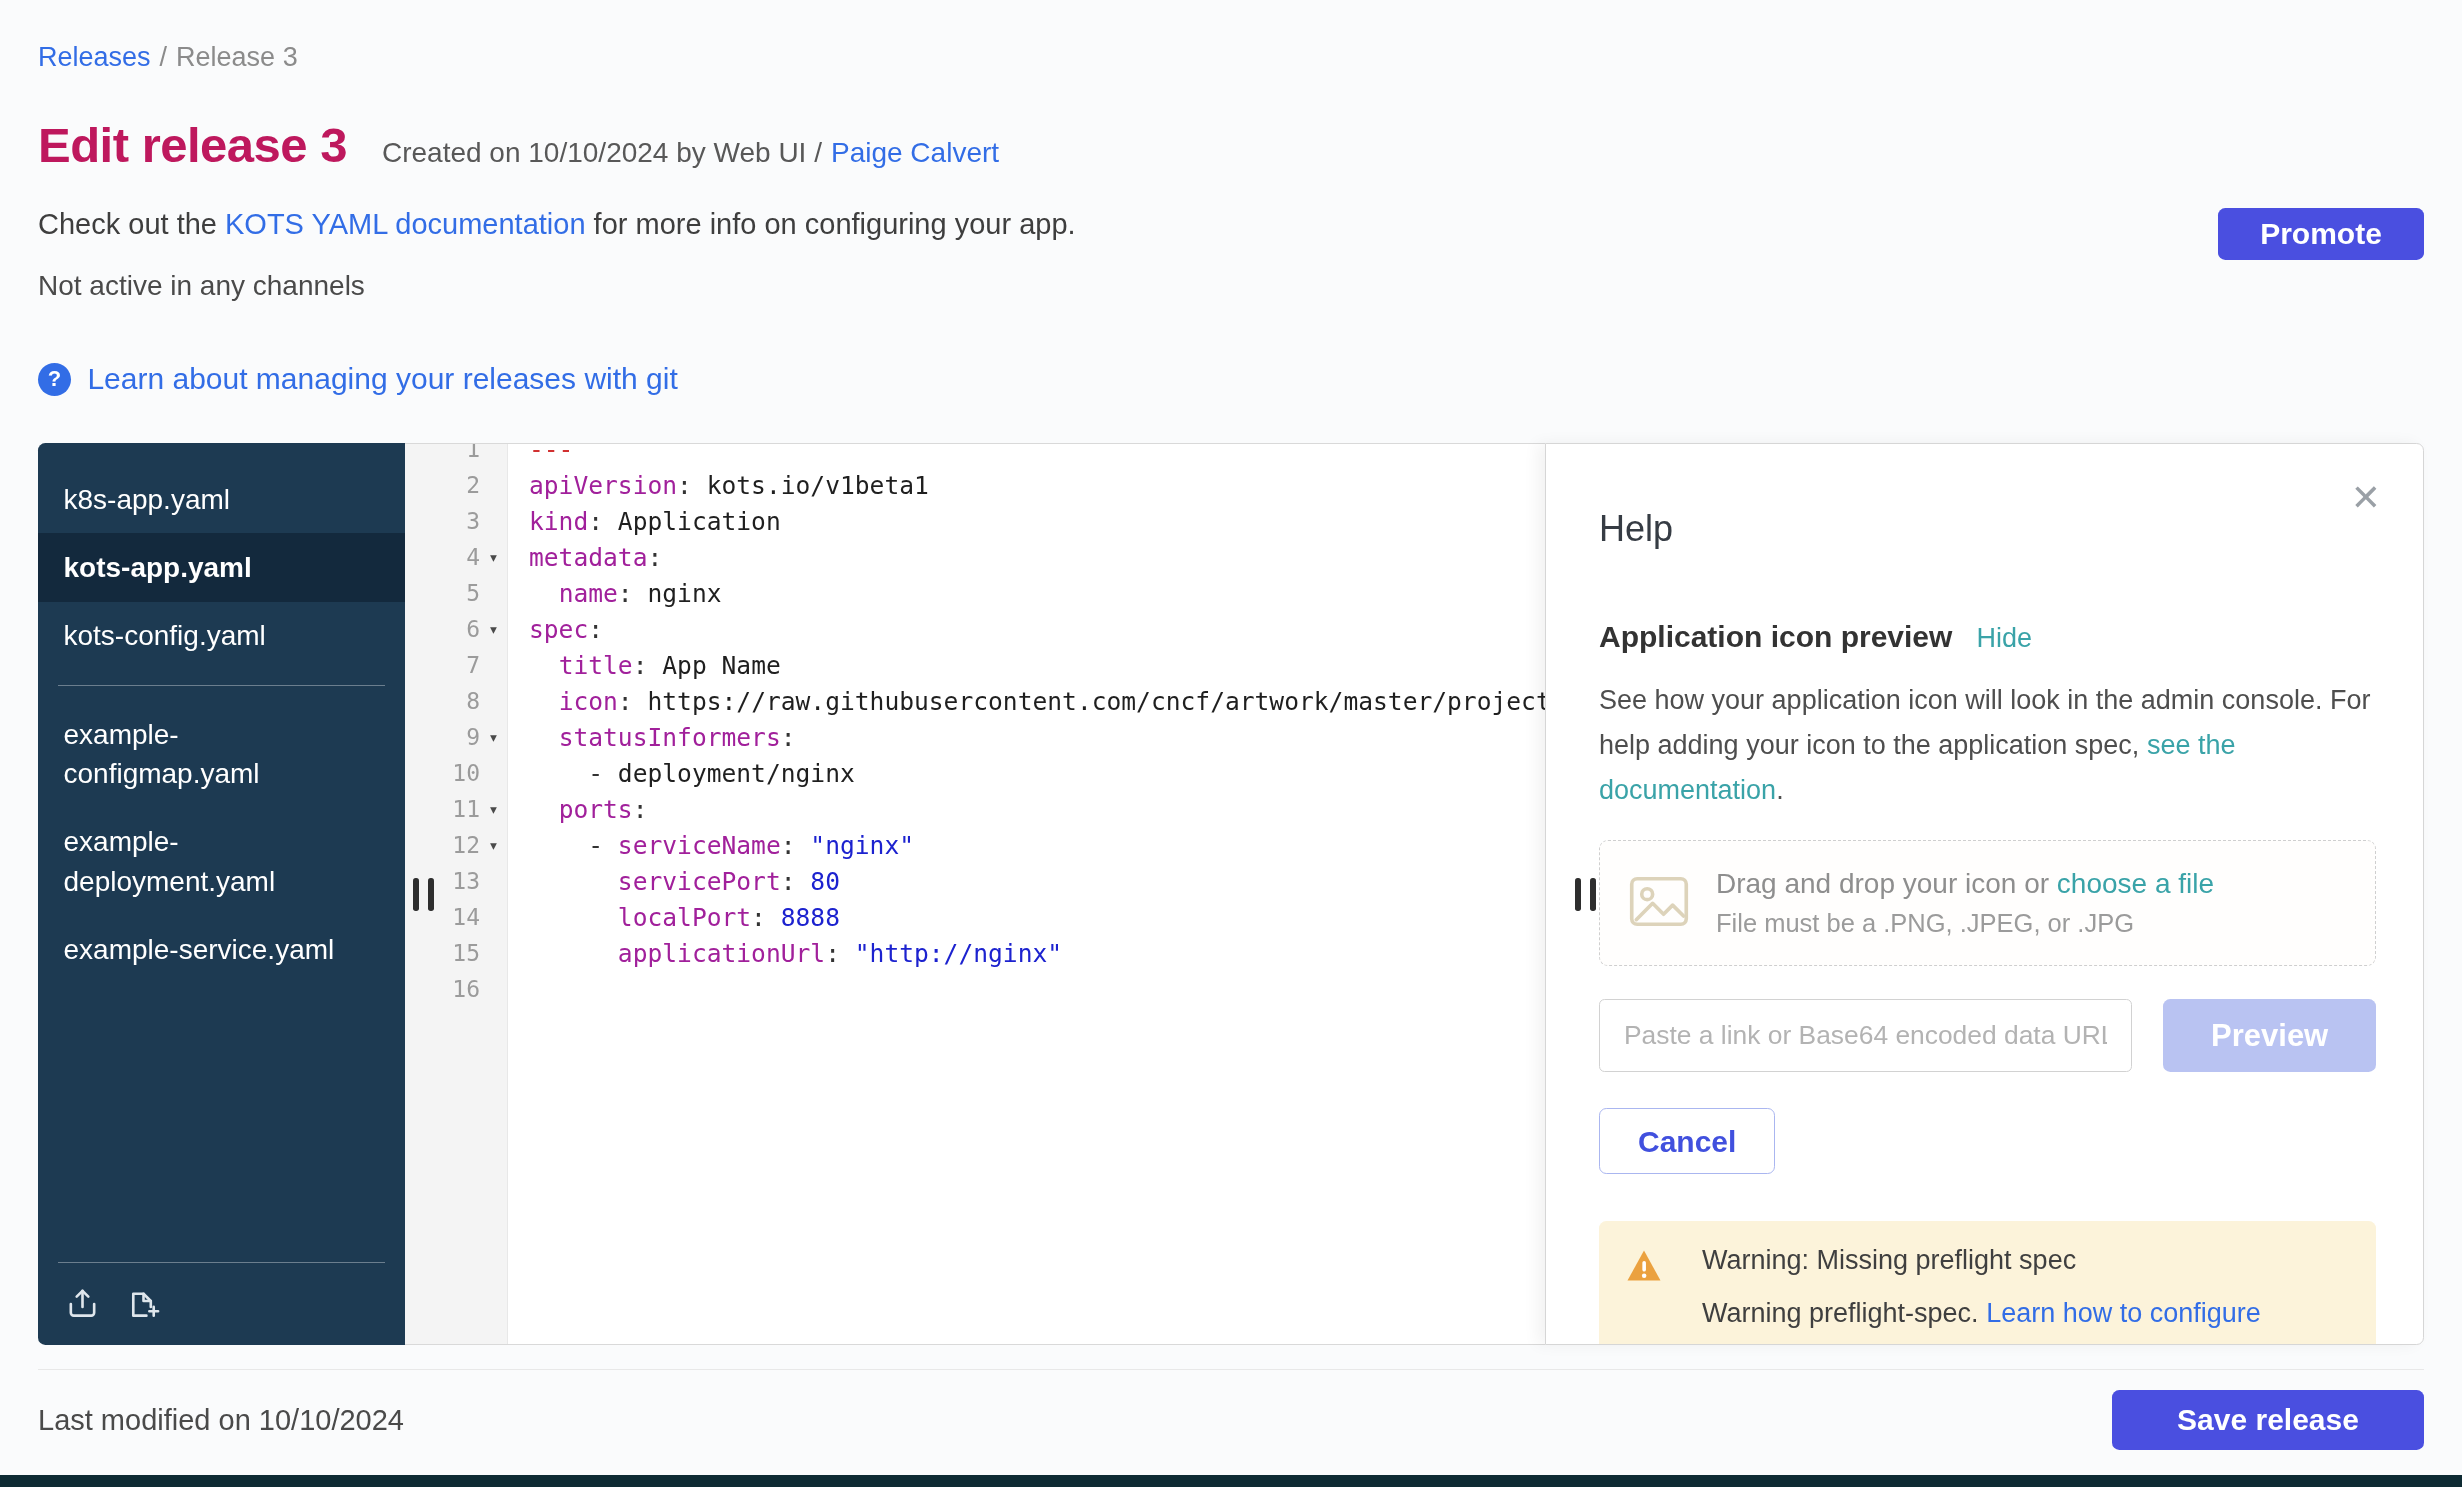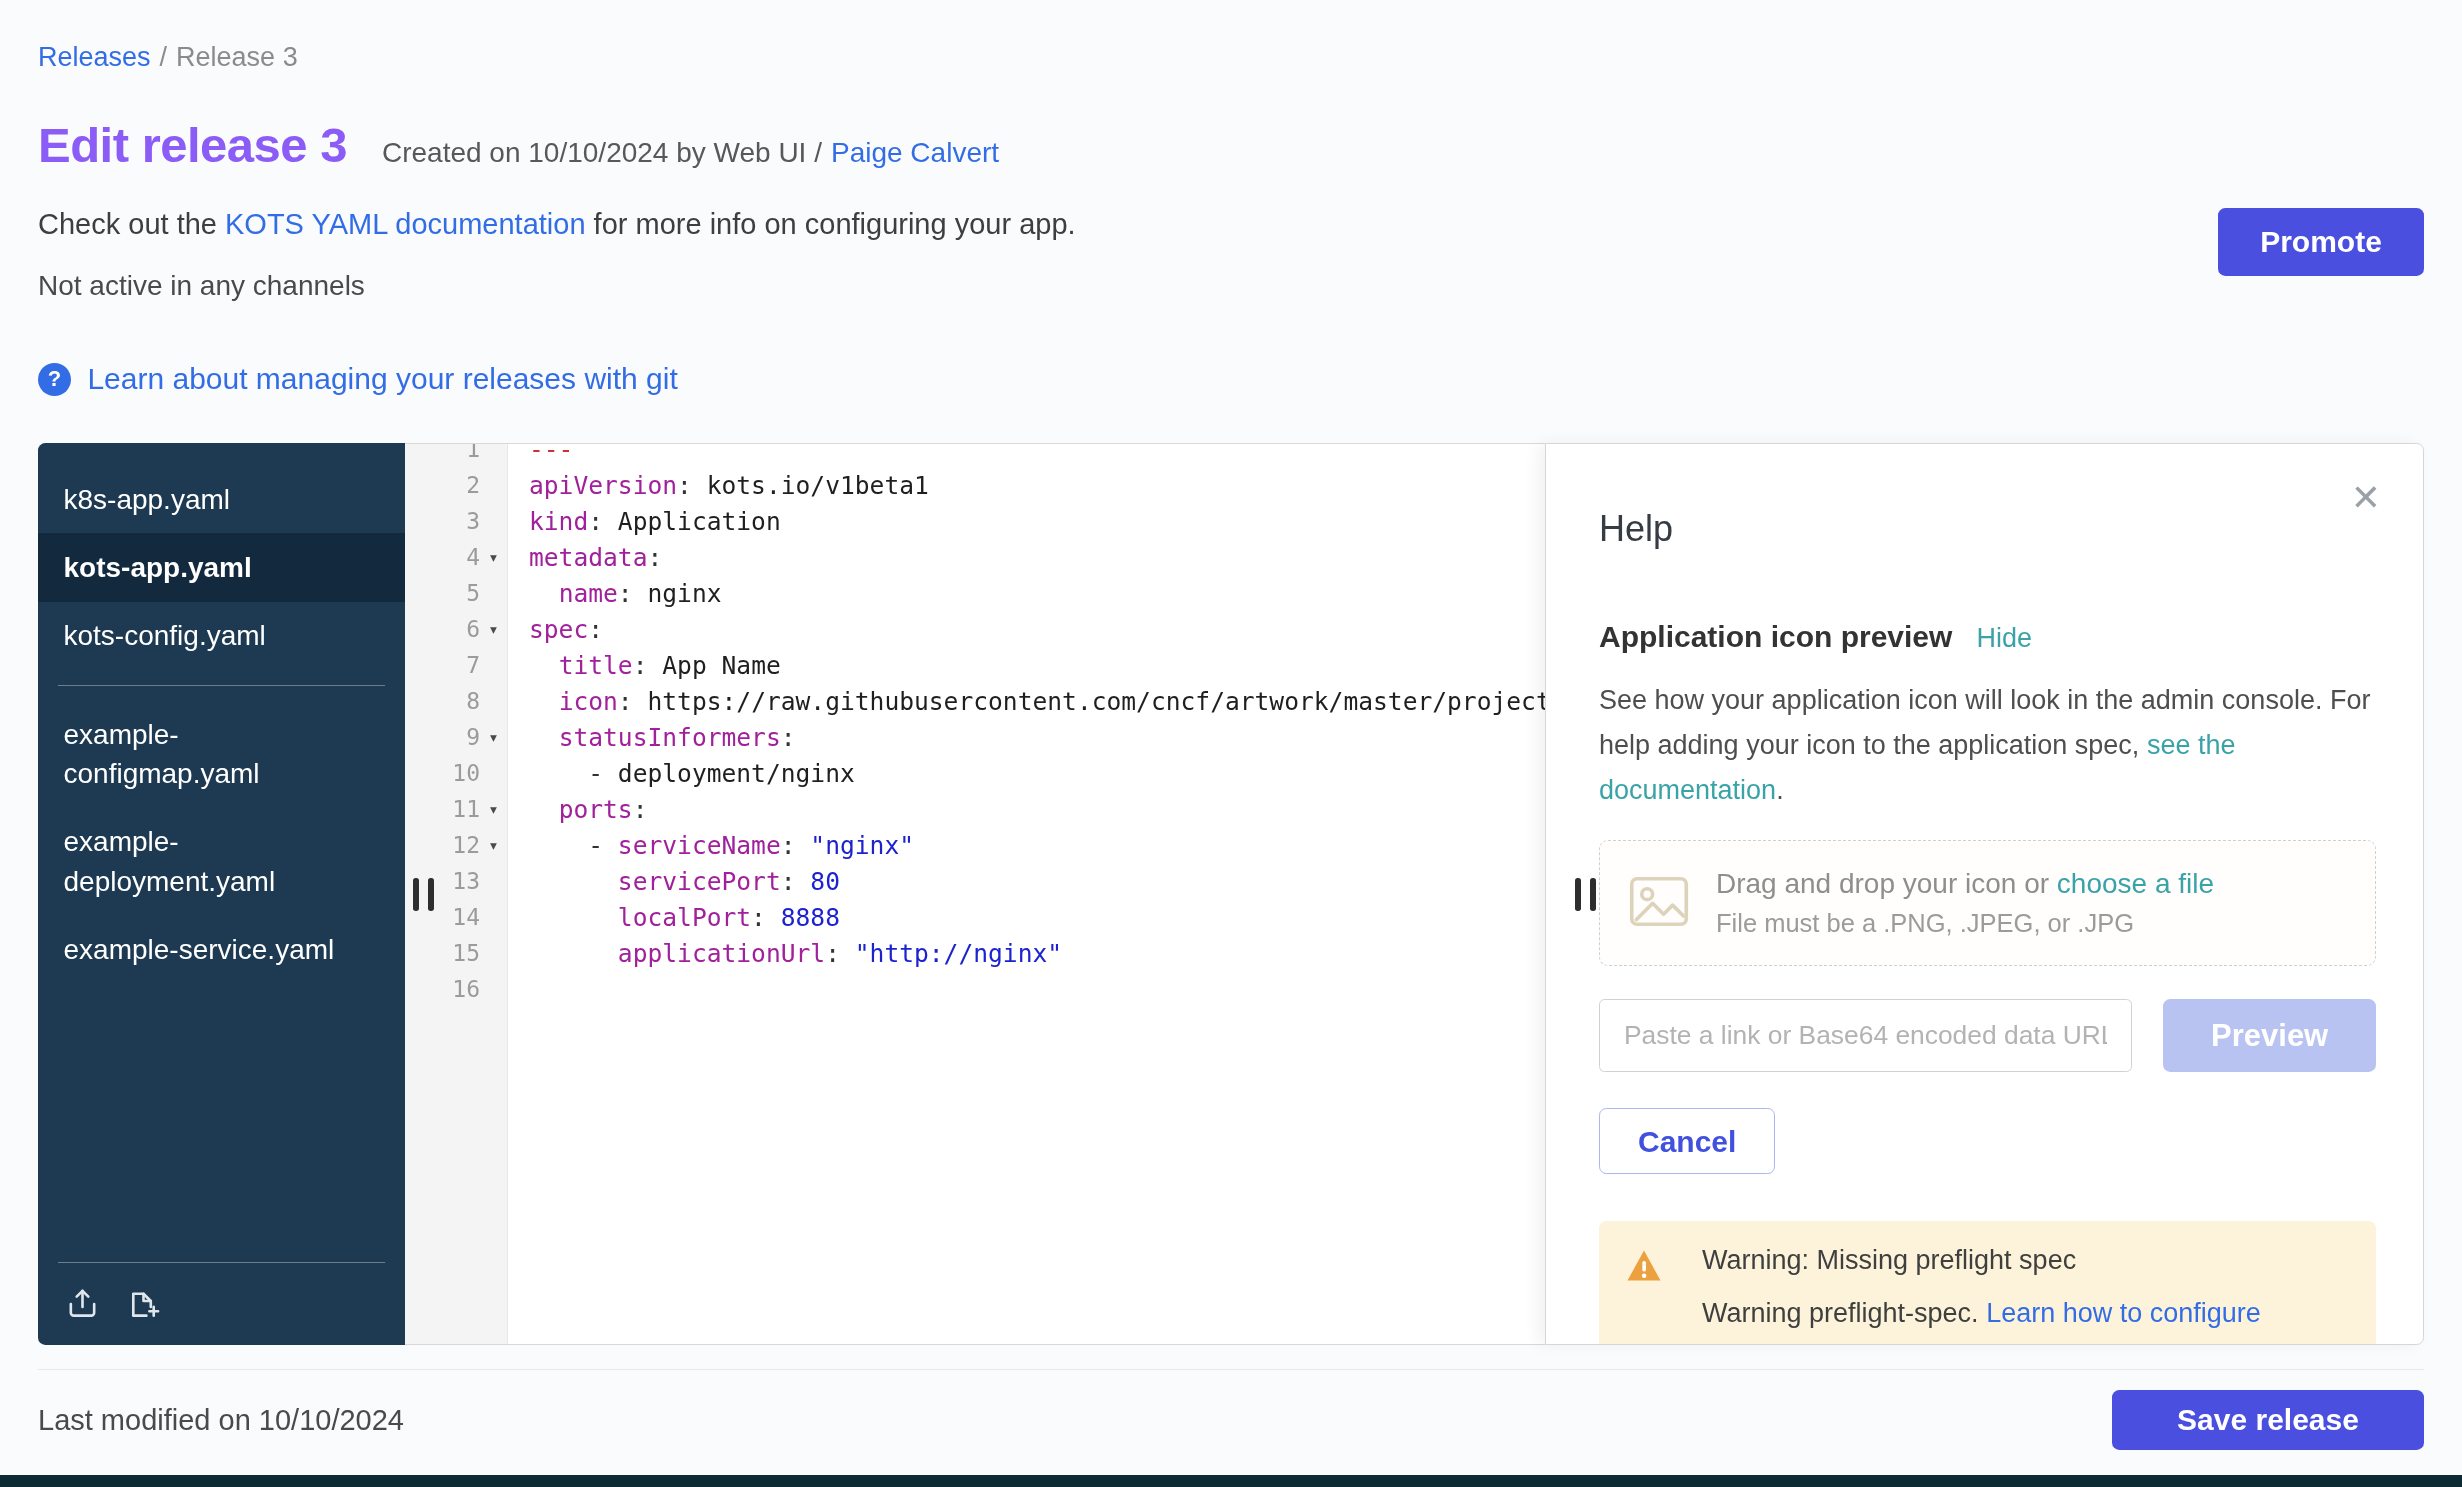--- a/index.html
+++ b/index.html
@@ -14,35 +14,35 @@
 
   .page { padding:31px 38px 0; position:relative; }
 
   
   .breadcrumb { font-size:27px; color:#8b8b8b; margin-top:11px; }
   .breadcrumb .bc-link { color:#326de6; }
   .breadcrumb .bc-sep { margin:0 9px; color:#8b8b8b; }
 
   
   .title-row { display:flex; align-items:baseline; gap:35px; margin-top:44px; }
-  .page-title { font-size:49px; font-weight:700; color:#8b5cf6; letter-spacing:-0.5px; }
+  .page-title { font-size:49px; font-weight:700; color:#be185d; letter-spacing:-0.5px; }
   .created { font-size:28px; color:#585858; }
   .created .created-author { color:#326de6; margin-left:9px; }
 
   
   .doc-row { display:flex; justify-content:space-between; align-items:flex-start; margin-top:35px; }
   .doc-line { font-size:29px; color:#3e3e3e; }
   .doc-line a { color:#326de6; }
   .channel-status { font-size:28px; color:#4a4a4a; margin-top:29px; }
   .btn-primary {
     background:#4a4fe0; color:#fff; font-weight:700; font-size:30px;
     border:none; border-radius:7.3px; cursor:pointer;
     font-family:"Liberation Sans", sans-serif;
   }
-  .promote-btn { width:206px; height:68px; }
+  .promote-btn { width:206px; height:52px; }
 
   
   .git-help { display:flex; align-items:center; gap:16.4px; margin-top:60px; }
   .q-icon {
     width:33px; height:33px; border-radius:50%; background:#326de6; color:#fff;
     font-size:22px; font-weight:700; display:flex; align-items:center; justify-content:center;
     flex:none;
   }
   .git-link { color:#326de6; font-size:30px; }
 

